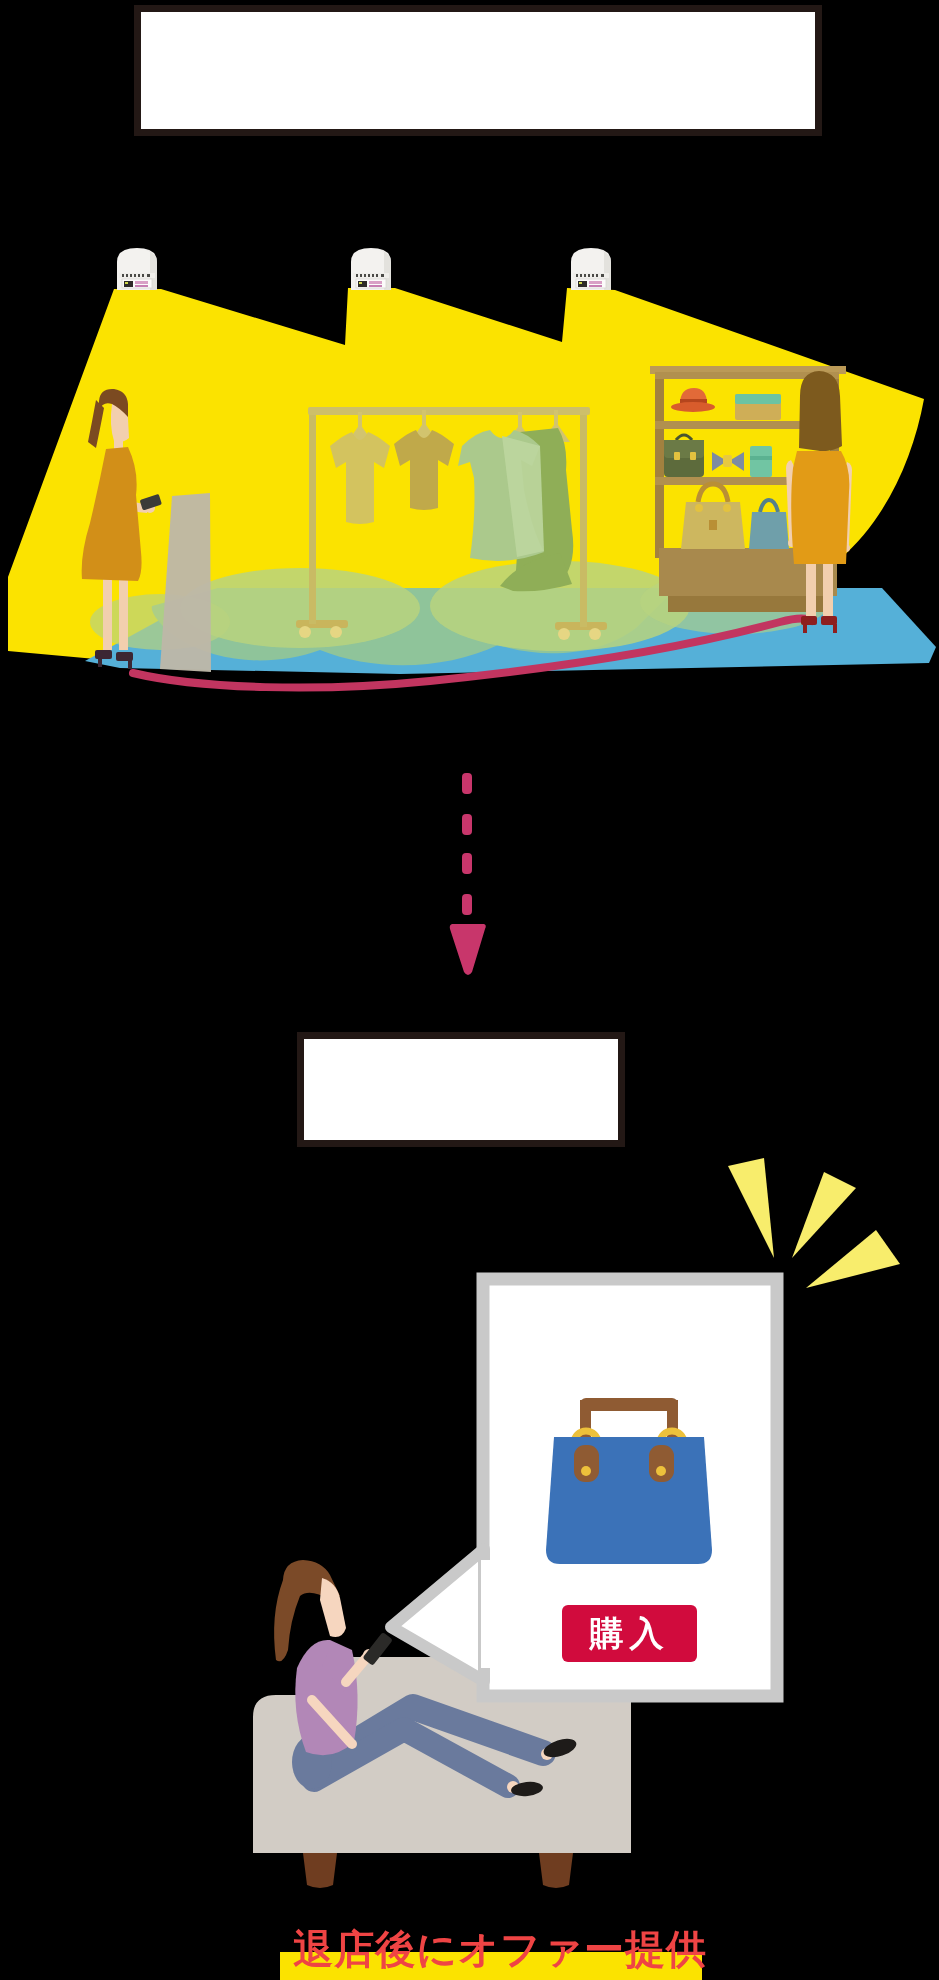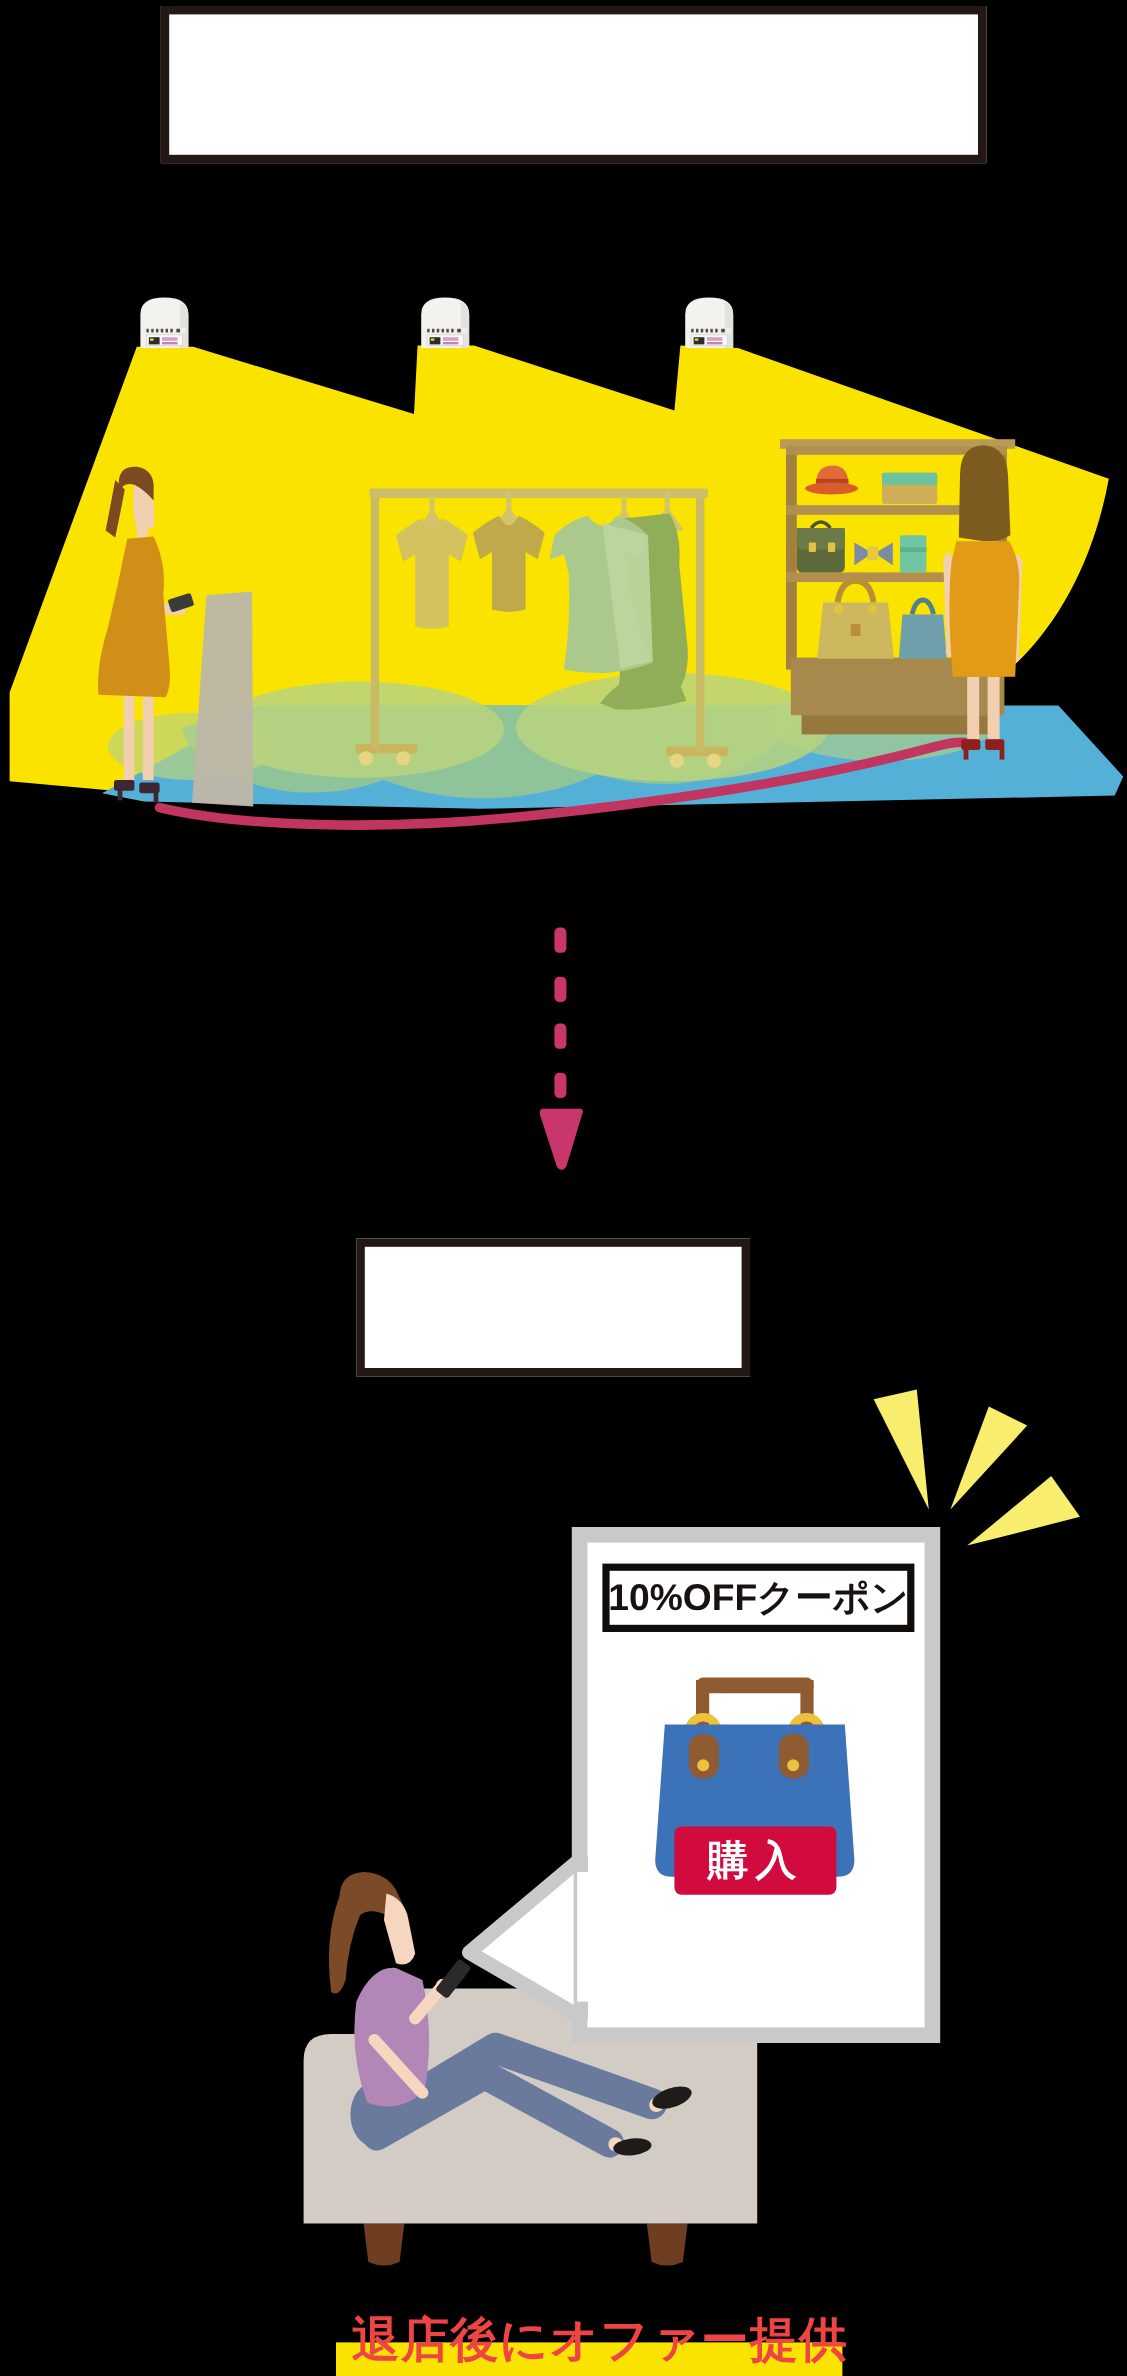--- a/index.html
+++ b/index.html
@@ -6,21 +6,21 @@
   .canvas{position:relative;width:939px;height:1980px;background:#000000;overflow:hidden;
           font-family:"Liberation Sans","DejaVu Sans",sans-serif;}
   .title-box{position:absolute;background:#ffffff;border:7px solid #231815;box-sizing:border-box;}
   .title-box.top{left:134px;top:5px;width:688px;height:131px;}
   .title-box.mid{left:297px;top:1032px;width:328px;height:115px;}
   .figure-svg{position:absolute;left:0;top:0;width:939px;height:1980px;z-index:1;}
   .overlay{position:absolute;z-index:2;box-sizing:border-box;}
   .coupon-label{left:502px;top:1303px;width:260px;height:57px;background:#ffffff;
     border:6px solid #0f0c0a;color:#17120f;font-size:31px;font-weight:800;
     display:flex;align-items:center;justify-content:center;white-space:nowrap;}
-  .buy-button{left:562px;top:1522px;width:135px;height:57px;background:#d10b3d;border:none;
+  .buy-button{left:562px;top:1605px;width:135px;height:57px;background:#d10b3d;border:none;
     border-radius:6px;color:#ffffff;font-size:34px;font-weight:800;letter-spacing:6px;
     display:flex;align-items:center;justify-content:center;cursor:pointer;
     font-family:"Liberation Sans","DejaVu Sans",sans-serif;}
   .footer-strip{left:280px;top:1952px;width:422px;height:28px;background:#fbe300;z-index:2;}
   .footer-caption{left:240px;top:1922px;width:520px;text-align:center;z-index:3;
     color:#ef4444;font-size:40px;font-weight:800;letter-spacing:1px;white-space:nowrap;}
 </style>
 </head>
 <body>
 
@@ -257,18 +257,17 @@
       <circle cx="586" cy="1443" r="12" stroke="#edc13b" stroke-width="7" fill="none"></circle>
       <circle cx="672" cy="1443" r="12" stroke="#edc13b" stroke-width="7" fill="none"></circle>
       <path d="M554,1437 H704 L712,1550 Q712,1564 698,1564 H560 Q546,1564 546,1550 Z" fill="#3b72b8"></path>
       <rect x="574" y="1445" width="25" height="37" rx="11" fill="#8f5b33"></rect>
       <rect x="649" y="1445" width="25" height="37" rx="11" fill="#8f5b33"></rect>
       <circle cx="586" cy="1471" r="5" fill="#edc13b"></circle>
         <circle cx="661" cy="1471" r="5" fill="#edc13b"></circle>
     </g>
   </svg>
 
-  <div class="overlay coupon-label">10%OFFクーポン</div>
   <div class="overlay buy-button">購入</div>
 
   <div class="overlay footer-strip"></div>
   <div class="overlay footer-caption">退店後にオファー提供</div>
 </div>
 
 </body></html>

